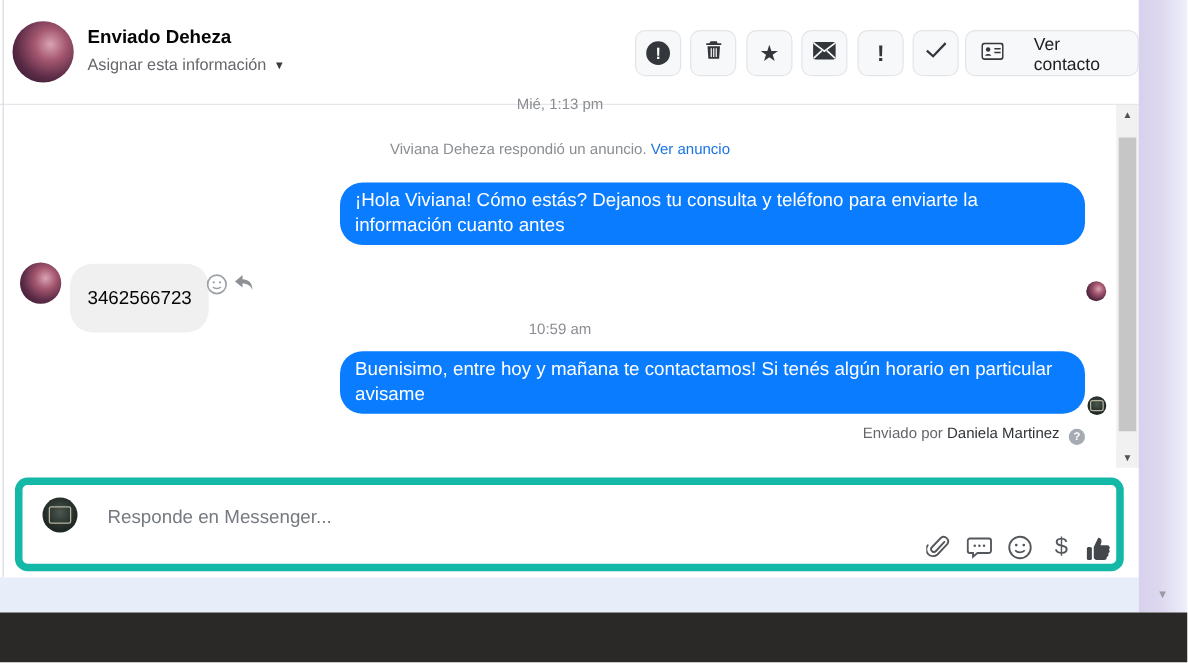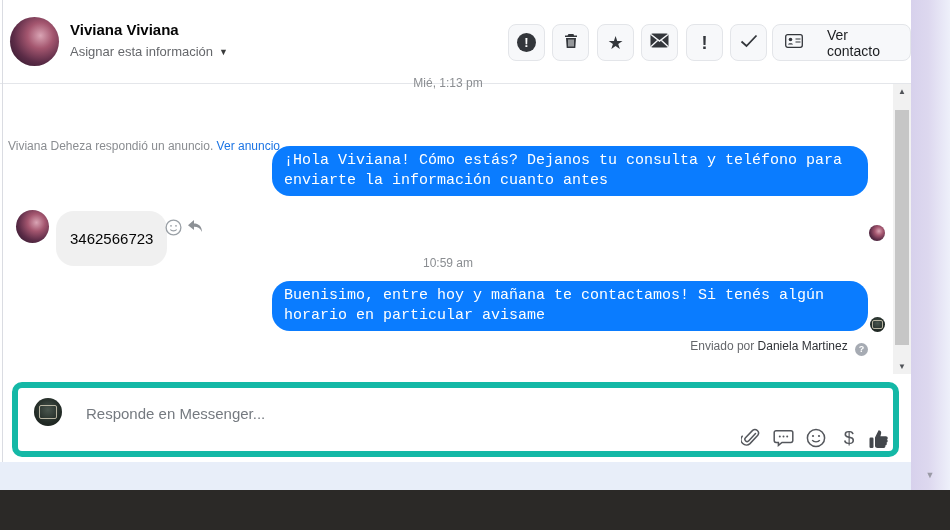--- a/index.html
+++ b/index.html
@@ -21,24 +21,24 @@
   .caret{font-size:9px;color:#3a3b3c;}
   .tb-btn{top:24px;width:37px;height:37px;border-radius:8px;background:#f7f8fa;border:1px solid #e3e5e9;
     box-sizing:border-box;display:flex;align-items:center;justify-content:center;color:#2c2e33;}
   .report-dot{width:19px;height:19px;border-radius:50%;background:#33363b;color:#fff;font-size:13px;font-weight:bold;
     display:flex;align-items:center;justify-content:center;line-height:1;}
   .glyph{font-size:18px;color:#33363b;line-height:1;}
   .vc-btn{left:772px;top:24px;height:37px;border-radius:8px;background:#f7f8fa;border:1px solid #e3e5e9;
     box-sizing:border-box;display:flex;align-items:center;gap:24px;padding:0 12px;font-size:14px;color:#1c1e21;}
   
   .ts{left:8px;width:880px;text-align:center;font-size:12px;color:#8a8d91;}
-  .sysline{left:8px;width:880px;font-size:12px;color:#8a8d91;margin-top:27px;}
+  .sysline{left:8px;width:880px;text-align:center;font-size:12px;color:#8a8d91;}
   .syslink{color:#1b74e4;cursor:pointer;}
   .bubble-out{left:272px;width:572px;background:#0a7cff;color:#fff;border-radius:18px;
-    padding:5px 12px;font-size:15px;line-height:20px;font-family:Liberation Mono, monospace;}
+    padding:5px 12px;font-size:15px;line-height:20px;}
   .bubble-in{left:56px;background:#f0f0f0;color:#050505;border-radius:18px;padding:18px 14px;
     font-size:15px;line-height:19px;display:inline-block;}
   .avatar-sm{left:16px;top:210px;width:33px;height:33px;}
   .avatar-mini{left:869px;top:225px;width:16px;height:16px;}
   .hover-ic{color:#9aa0a6;display:flex;align-items:center;justify-content:center;}
   .logo-circle{border-radius:50%;background:radial-gradient(circle at 50% 42%,#4a564e 0%,#222b26 60%,#161c18 100%);
     display:flex;align-items:center;justify-content:center;}
   .logo-inner{width:55%;height:46%;border:1px solid #cfc9b4;border-radius:2px;opacity:.85;}
   .sentby{left:0;top:339px;width:868px;text-align:right;font-size:12px;color:#65676b;}
   .sentby b{color:#303338;font-weight:400;}
@@ -60,21 +60,21 @@
   .taskbar{left:0;top:490px;width:950px;height:40px;background:#2b2927;}
   .page-down-arrow{left:916px;top:470px;width:28px;text-align:center;font-size:9px;color:#9a9aa6;}
 </style>
 </head>
 <body>
 
 <div class="abs app">
 
   <div class="abs header">
     <div class="abs avatar avatar-big"></div>
-    <div class="abs contact-name">Viviana Viviana</div>
+    <div class="abs contact-name">Enviado Deheza</div>
     <div class="abs assign-row">
       <span>Asignar esta información</span>
       <span class="caret">▼</span>
     </div>
 
     <div class="abs tb-btn" style="left:508px">
       <span class="report-dot">!</span>
     </div>
     <div class="abs tb-btn" style="left:552px">
       <span>

